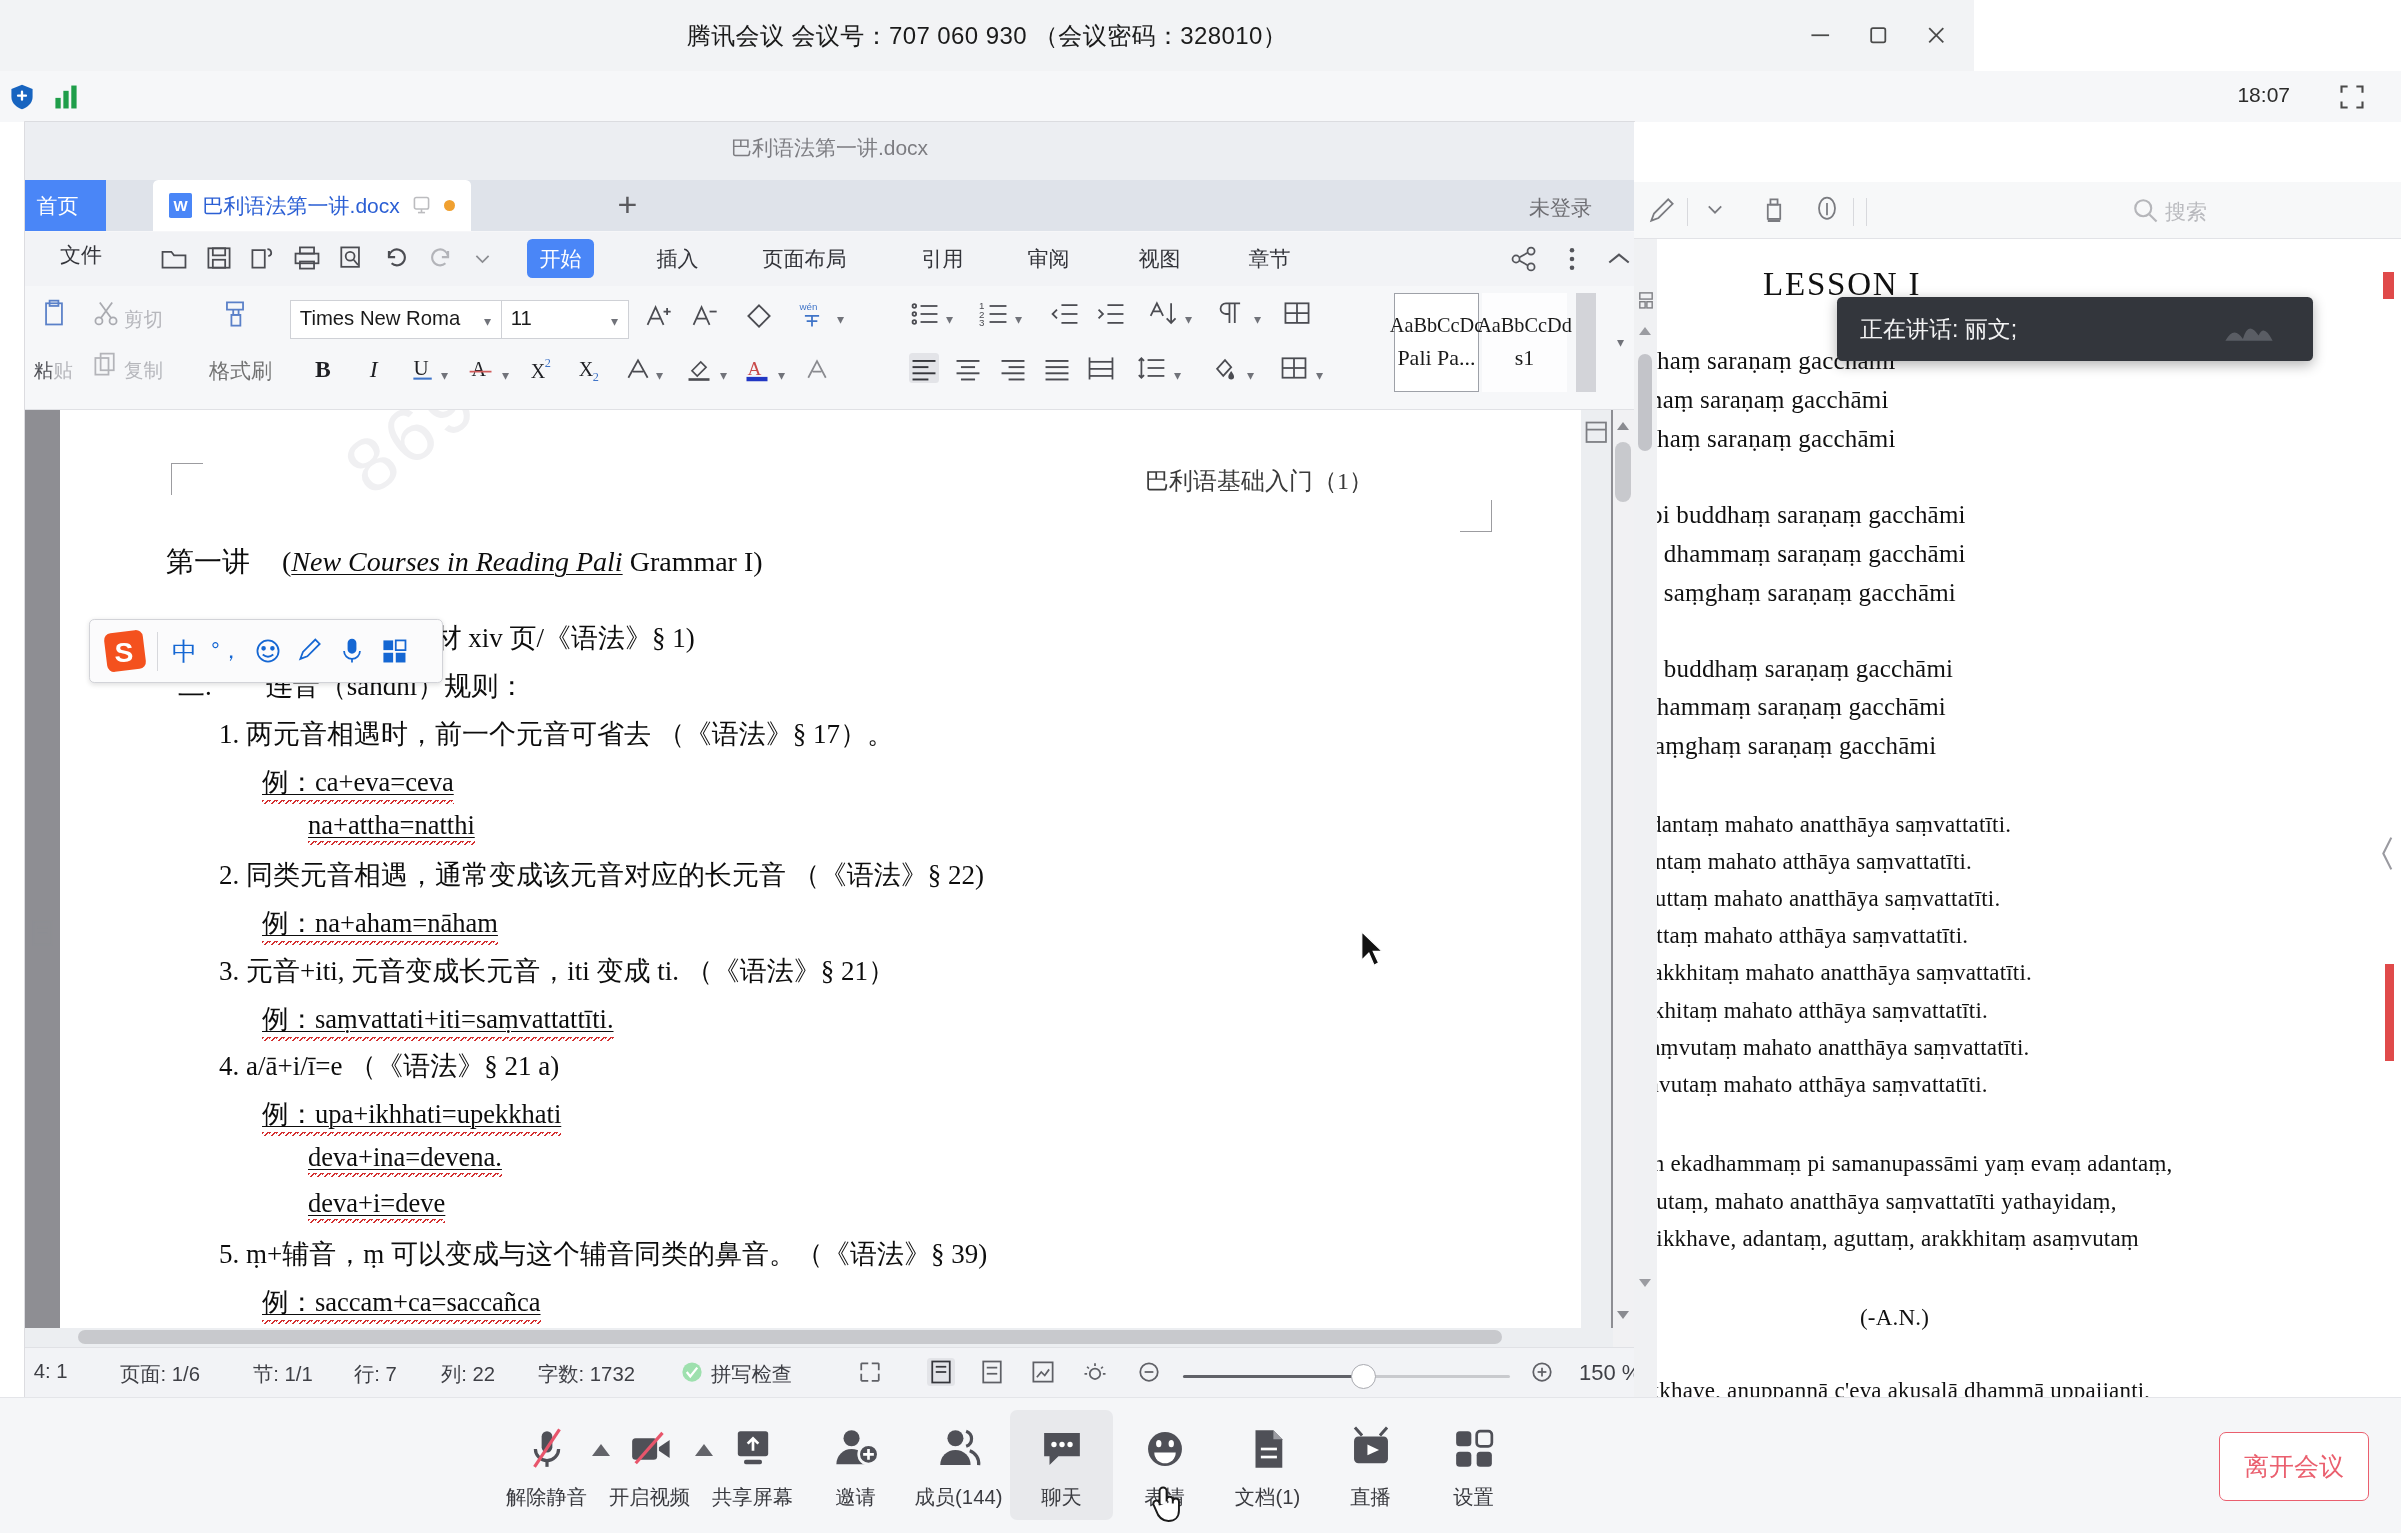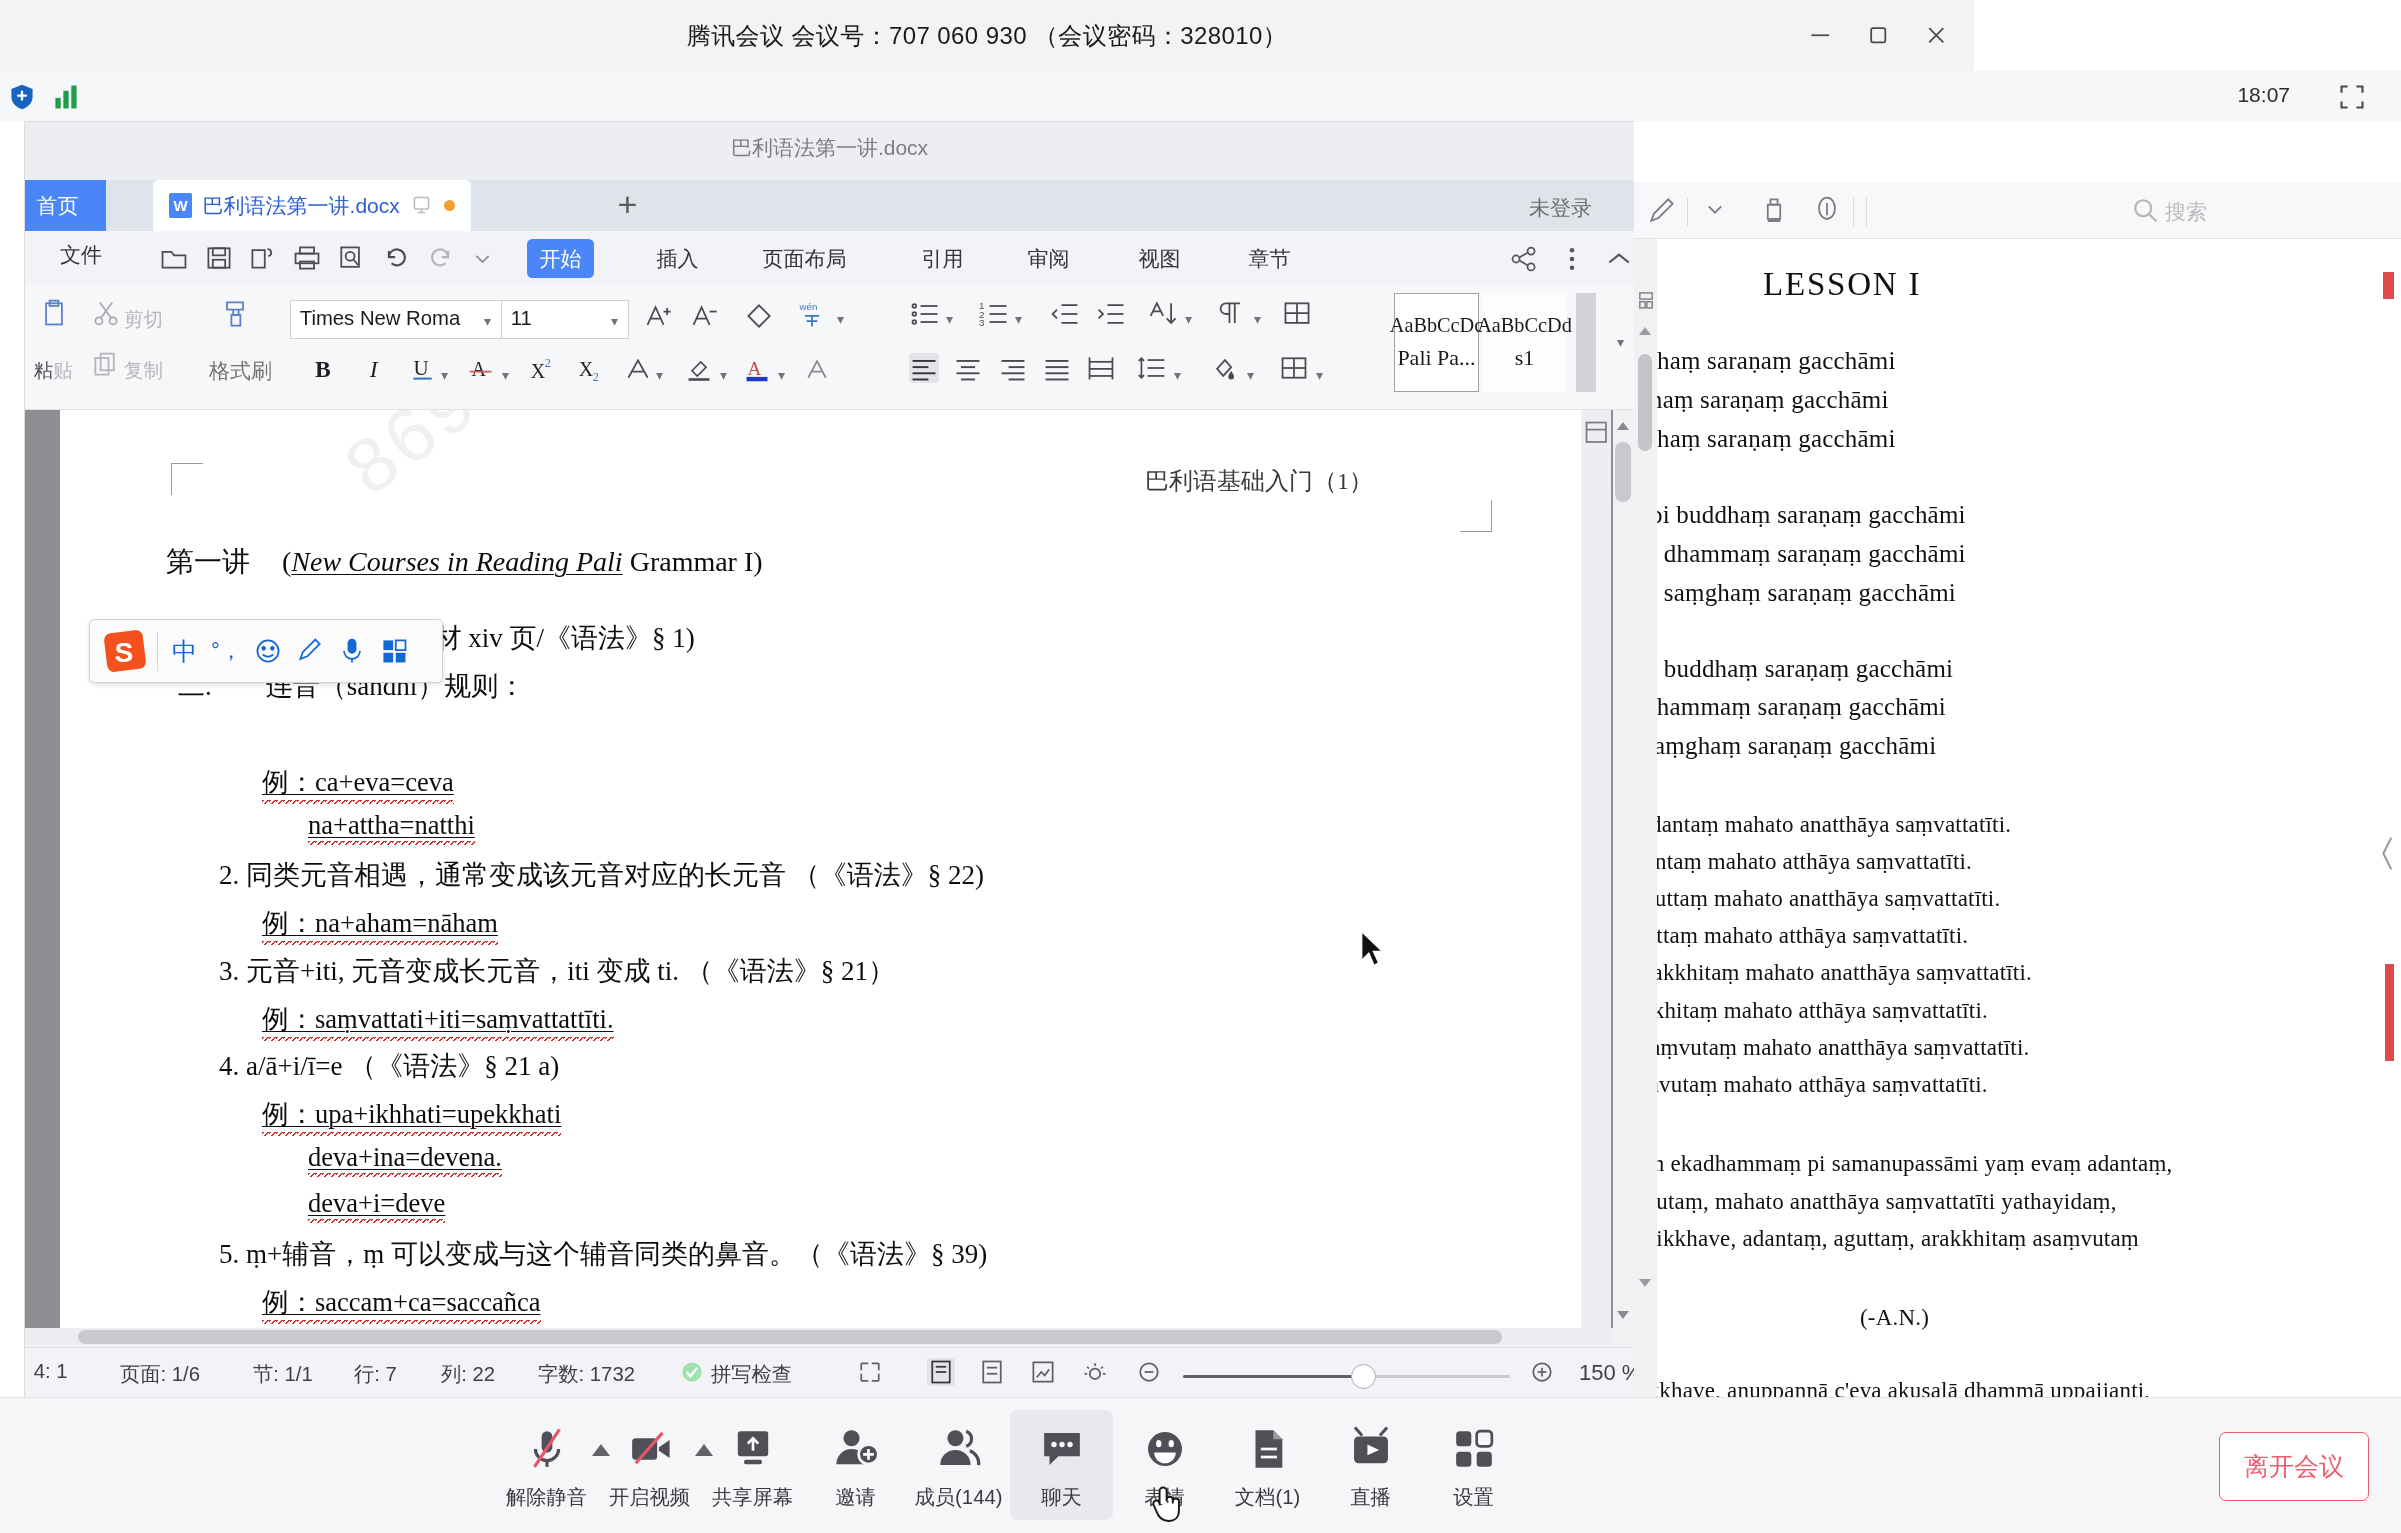--- a/index.html
+++ b/index.html
@@ -564,20 +564,21 @@
             <div class="hdr-right">巴利语基础入门（1）</div>
 
             <div class="dline t-title">
               <span>第一讲</span>
               <span style="margin-left:25px;">(<i class="ul">New Courses in Reading Pali</i>
               <span>Grammar I)</span></span>
             </div>
 
             <div class="dline lvl1" style="left:118px; top:210px;">一.　　字母表 （见教材 xiv 页/《语法》§ 1)</div>
             <div class="dline lvl1" style="left:118px; top:258px;">二.　　连音（sandhi）规则：</div>
+            <div class="dline lvl2" style="left:159px; top:306px;">1. 两元音相遇时，前一个元音可省去 （《语法》§ 17）。</div>
             <div class="dline lvl3 sq ul" style="left:202px; top:354px;">例：ca+eva=ceva</div>
             <div class="dline lvl3 sq ul" style="left:248px; top:400px;">na+attha=natthi</div>
             <div class="dline lvl2" style="left:159px; top:447px;">2. 同类元音相遇，通常变成该元音对应的长元音 （《语法》§ 22)</div>
             <div class="dline lvl3 sq ul" style="left:202px; top:495px;">例：na+aham=nāham</div>
             <div class="dline lvl2" style="left:159px; top:543px;">3. 元音+iti, 元音变成长元音，iti 变成 ti. （《语法》§ 21）</div>
             <div class="dline lvl3 sq ul" style="left:202px; top:591px;">例：saṃvattati+iti=saṃvattattīti.</div>
             <div class="dline lvl2" style="left:159px; top:638px;">4. a/ā+i/ī=e  （《语法》§ 21 a)</div>
             <div class="dline lvl3 sq ul" style="left:202px; top:686px;">例：upa+ikhhati=upekkhati</div>
             <div class="dline lvl3 sq ul" style="left:248px; top:732px;">deva+ina=devena.</div>
             <div class="dline lvl3 sq ul" style="left:248px; top:778px;">deva+i=deve</div>
@@ -801,20 +802,28 @@
           <div class="pl small" style="left:203px; top:1066px;">(-A.N.)</div>
           <div class="pl small" style="left:-16px; top:1139px;">ikkhave, anuppannā c'eva akusalā dhammā uppajjanti,</div>
 
         </div>
       </div>
     </div>
 
     <div class="red-mark" style="top:201px;"></div>
     <div class="red-mark" style="top:893px;height:97px;width:8.8px;"></div>
 
+    <div class="toast">
+      <div class="toast-txt">正在讲话: 丽文;</div>
+      <div class="toast-av">
+        <svg width="58" height="35" viewBox="0 0 66 40">
+            <path d="M6 34 q10 -18 20 -2 q6 -22 18 -4 q6 -14 16 6 z" fill="#5a5d64"></path>
+          </svg>
+      </div>
+    </div>
 
     <div class="edge-arrow">
       <svg width="19.5" height="53" viewBox="0 0 22 60" fill="none" stroke="#9a9aa0" stroke-width="2.4">
           <path d="M15 12 L6 30 L15 48"></path>
         </svg>
     </div>
   </div>
 
   <div class="meet-bottom">
     <div class="mb-items">

